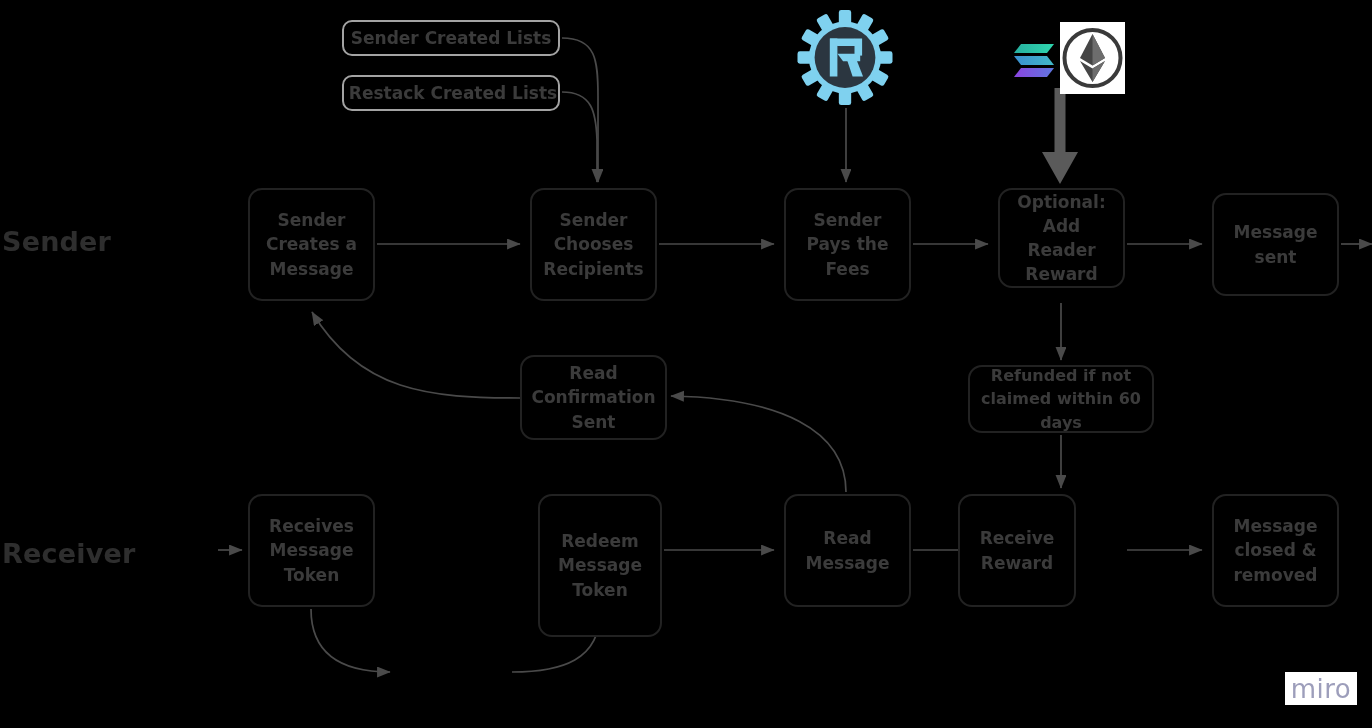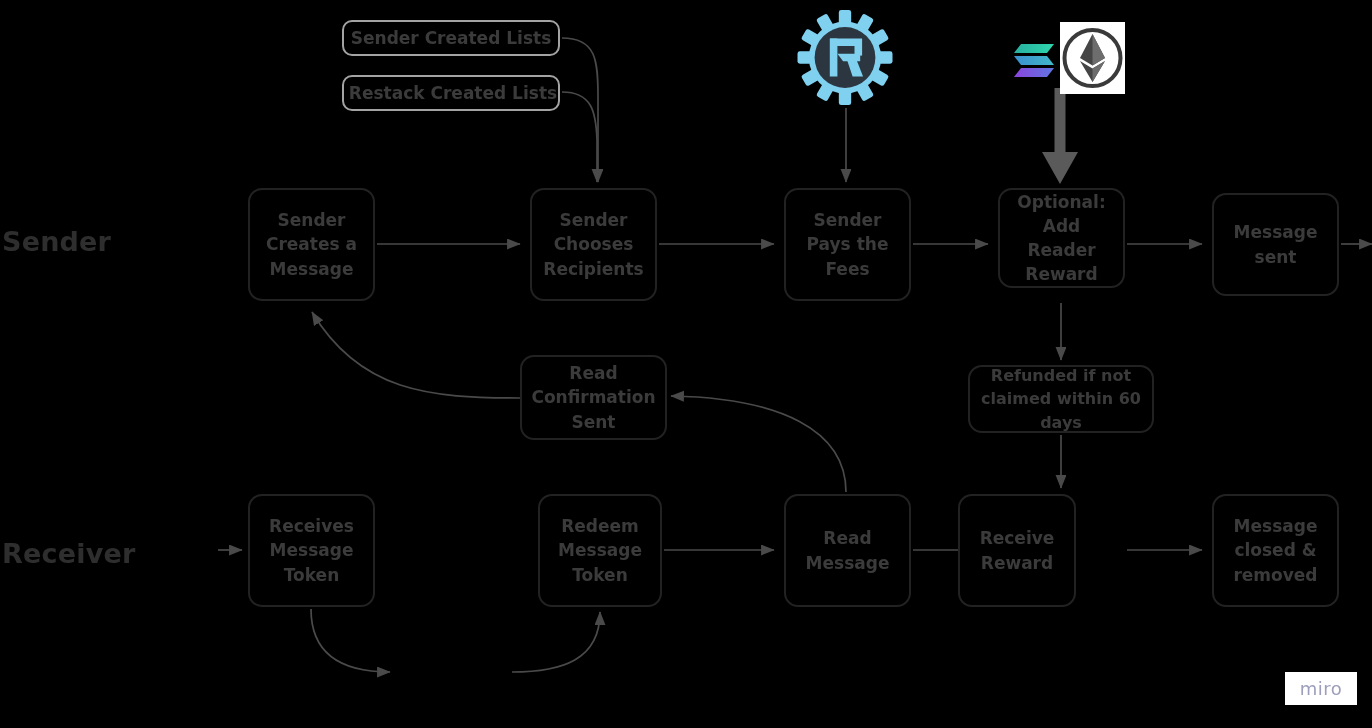--- a/index.html
+++ b/index.html
@@ -77,21 +77,21 @@
   
   .logo {
     position: absolute;
   }
   .logo-white-bg { background: #ffffff; }
   
   .miro {
     position: absolute;
     background: #ffffff;
     color: #9d9ebb;
-    font-size: 18px;
+    font-size: 26px;
     letter-spacing: 0.5px;
     display: flex;
     align-items: center;
     justify-content: center;
     font-weight: 400;
   }
 </style>
 </head>
 <body>
 
@@ -153,21 +153,21 @@
   <div class="node" style="left:248px; top:188px; width:127px; height:113px;">Sender<br>Creates a<br>Message</div>
   <div class="node" style="left:530px; top:188px; width:127px; height:113px;">Sender<br>Chooses<br>Recipients</div>
   <div class="node" style="left:784px; top:188px; width:127px; height:113px;">Sender<br>Pays the<br>Fees</div>
   <div class="node" style="left:998px; top:188px; width:127px; height:100px;text-align:center;">Optional:<br>Add Reader<br>Reward</div>
   <div class="node" style="left:1212px; top:193px; width:127px; height:103px;">Message<br>sent</div>
 
   <div class="node" style="left:520px; top:355px; width:147px; height:85px;">Read<br>Confirmation<br>Sent</div>
   <div class="node small-text" style="left:968px; top:365px; width:186px; height:68px;">Refunded if not<br>claimed within 60 days</div>
 
   <div class="node" style="left:248px; top:494px; width:127px; height:113px;">Receives<br>Message<br>Token</div>
-  <div class="node" style="left:538px; top:494px; width:124px; height:113px;">Redeem<br>Message<br>Token</div>
+  <div class="node" style="left:538px; top:494px; width:124px; height:143px;">Redeem<br>Message<br>Token</div>
   <div class="node" style="left:784px; top:494px; width:127px; height:113px;">Read<br>Message</div>
   <div class="node" style="left:958px; top:494px; width:118px; height:113px;">Receive<br>Reward</div>
   <div class="node" style="left:1212px; top:494px; width:127px; height:113px;">Message<br>closed &amp;<br>removed</div>
 
   <div class="logo" style="left:790px; top:10px; width:110px; height:95px;">
     <svg width="110" height="95" viewBox="0 0 110 100" xmlns="http://www.w3.org/2000/svg">
       <g transform="translate(55,50)">
         <g fill="#7fd1ef">
           <circle cx="0" cy="0" r="38"></circle>
           <g>

